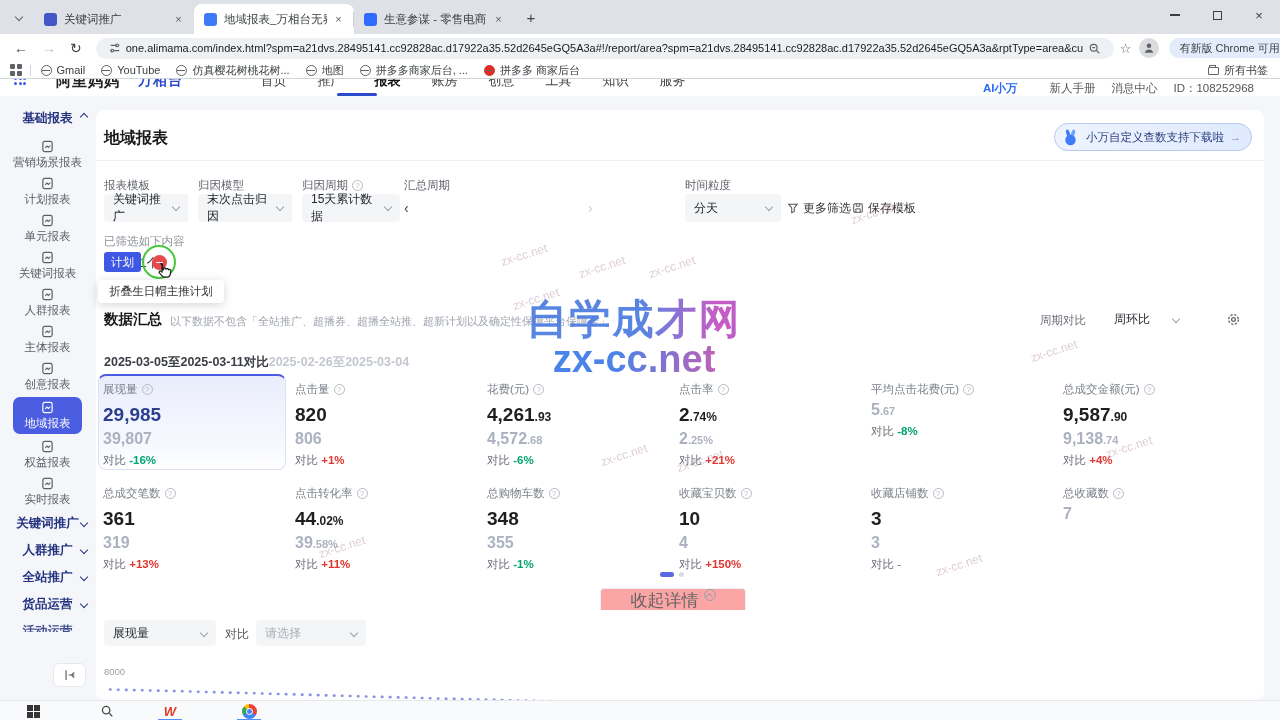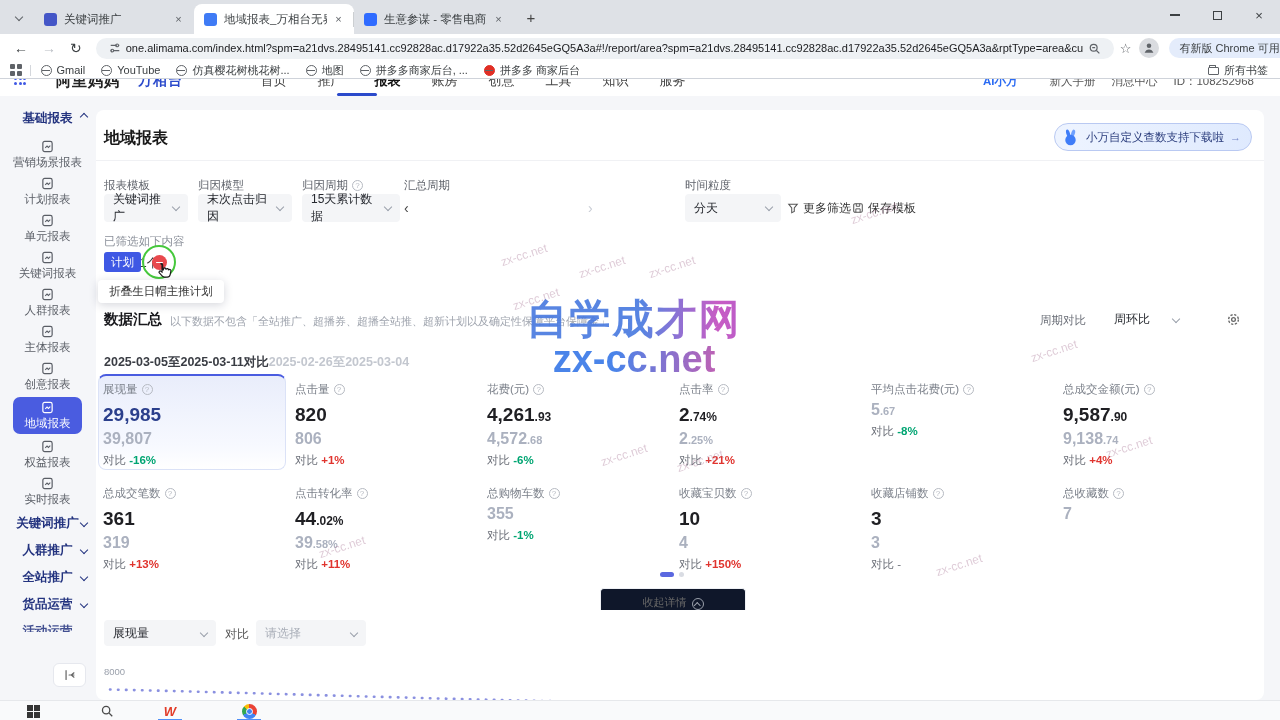--- a/index.html
+++ b/index.html
@@ -48,21 +48,21 @@
   
   #appheader { position:absolute; left:0; top:79px; width:1280px; height:17px; background:#fff; overflow:hidden; }
   #appheader .ah-inner { position:absolute; left:0; top:-13px; width:1280px; height:30px; display:flex; align-items:center; }
   .brand { font-size:15px; font-weight:bold; color:#222; margin-left:30px; letter-spacing:1px;}
   .brand-dots { display:grid; grid-template-columns:3px 3px 3px; grid-gap:1.5px; margin-left:14px; }
   .brand-dots i{ width:3px; height:3px; border-radius:50%; background:#3f58e4;}
   .product { font-size:14px; font-weight:bold; color:#2b4acb; margin-left:18px; letter-spacing:1px;}
   #appnav { display:flex; margin-left:62px; }
   .nav-item { font-size:13px; color:#444; width:57px; text-align:center; }
   .nav-item.active { color:#111; font-weight:bold; }
-  .ah-right { position:absolute; right:26px; top:-13px; height:30px; display:flex; align-items:center; font-size:11.5px; color:#555; }
+  .ah-right { position:absolute; right:26px; top:-13px; height:30px; display:flex; align-items:flex-end; font-size:11.5px; color:#555; }
   .ah-right .ai { color:#2b6bf3; font-weight:bold; margin-right:16px;}
   .ah-right span { margin-left:16px; }
   #nav-underline { position:absolute; left:337px; bottom:0; width:40px; height:3px; background:#2b4acb; border-radius:2px;}
 
   
   #content { position:absolute; left:0; top:96px; width:1207px; height:604px; background:#f5f6f9; }
 
   
   #sidebar { position:absolute; left:0; top:14px; width:95px; }
   .sb-header { font-size:12.5px; font-weight:bold; color:#23337f; text-align:center; margin-bottom:9px; position:relative;}
@@ -124,21 +124,21 @@
   .mcard .pval { margin-top:4px; font-size:16px; font-weight:bold; color:#abb1bf; }
   .mcard .pval small { font-size:11px; }
   .mcard .cmp { margin-top:5px; font-size:11.5px; color:#6b6f78; }
   .cmp b { font-weight:bold; }
   .cmp .up { color:#e0342e; } .cmp .down { color:#00a572; } .cmp .neutral { color:#6b6f78; font-weight:normal;}
   #sel-highlight { position:absolute; left:2px; top:264px; width:188px; height:96px; background:linear-gradient(180deg,#e9edfb 0%,#f7f9ff 75%,#fff 100%); border:1px solid #dbe2f7; border-top:2px solid #4a5ce0; border-radius:8px; }
 
   .dots { position:absolute; left:564px; top:462px; display:flex; align-items:center; }
   .dot-a { width:14px; height:5px; border-radius:3px; background:#5b68e0; margin-right:5px;}
   .dot-i { width:5px; height:5px; border-radius:50%; background:#d9dce3; }
-  #collapsebtn { position:absolute; left:504px; top:478px; width:146px; height:22px; background:#0f172a; border:1px solid #eef0f4; border-bottom:none; border-radius:4px 4px 0 0; display:flex; align-items:flex-end; justify-content:center; font-size:11px; color:#666; }
+  #collapsebtn { position:absolute; left:504px; top:478px; width:146px; height:22px; background:#fca5a5; border:1px solid #eef0f4; border-bottom:none; border-radius:4px 4px 0 0; display:flex; align-items:flex-start; justify-content:center; font-size:17px; color:#666; }
   #collapsebtn .cc { width:12px; height:12px; border:1px solid #9aa0ab; border-radius:50%; margin-left:5px; position:relative;}
   #collapsebtn .cc i{ position:absolute; left:2.6px; top:3.6px; width:4.5px; height:4.5px; border-left:1.2px solid #9aa0ab; border-top:1.2px solid #9aa0ab; transform:rotate(45deg);}
 
   .chart-sel { position:absolute; top:510px; height:26px; background:#f4f5f7; border-radius:4px; display:flex; align-items:center; padding:0 22px 0 9px; font-size:12px; color:#26292f;}
   .chart-sel .chev{ top:10px; }
   .chart-sel.placeholder { color:#a9aeb8; }
   .vs-label { position:absolute; left:129px; top:516px; font-size:12px; color:#555; }
   .ytick { position:absolute; left:8px; top:556px; font-size:9.5px; color:#9aa0ab; }
   #chartsvg { position:absolute; left:0; top:545px; width:1168px; height:75px; }
 
@@ -551,20 +551,21 @@
             </div>
             <div class="mval">44<small>.02%</small></div>
             <div class="pval">39<small>.58%</small></div>
             <div class="cmp">对比 <b class="up">+11%</b></div>
           </div>
           <div class="mcard" style="left: 391px; top: 376px;">
             <div class="mlabel">
               <span>总购物车数</span>
               <span class="helpq">?</span>
             </div>
+            <div class="mval">348</div>
             <div class="pval">355</div>
             <div class="cmp">对比 <b class="down">-1%</b></div>
           </div>
           <div class="mcard" style="left: 583px; top: 376px;">
             <div class="mlabel">
               <span>收藏宝贝数</span>
               <span class="helpq">?</span>
             </div>
             <div class="mval">10</div>
             <div class="pval">4</div>

